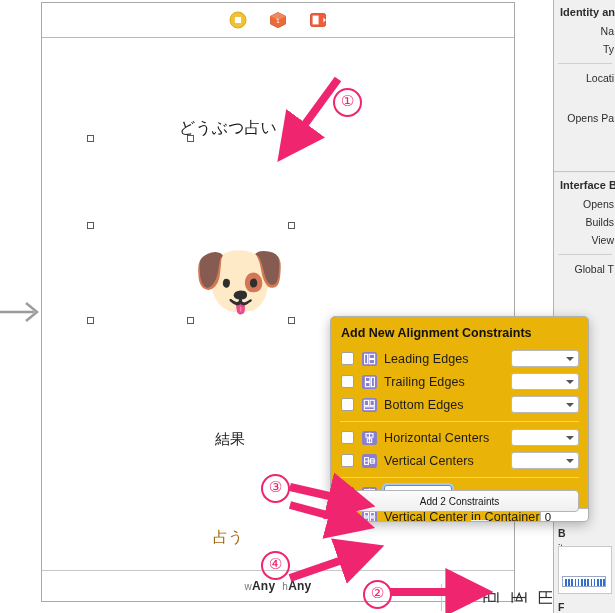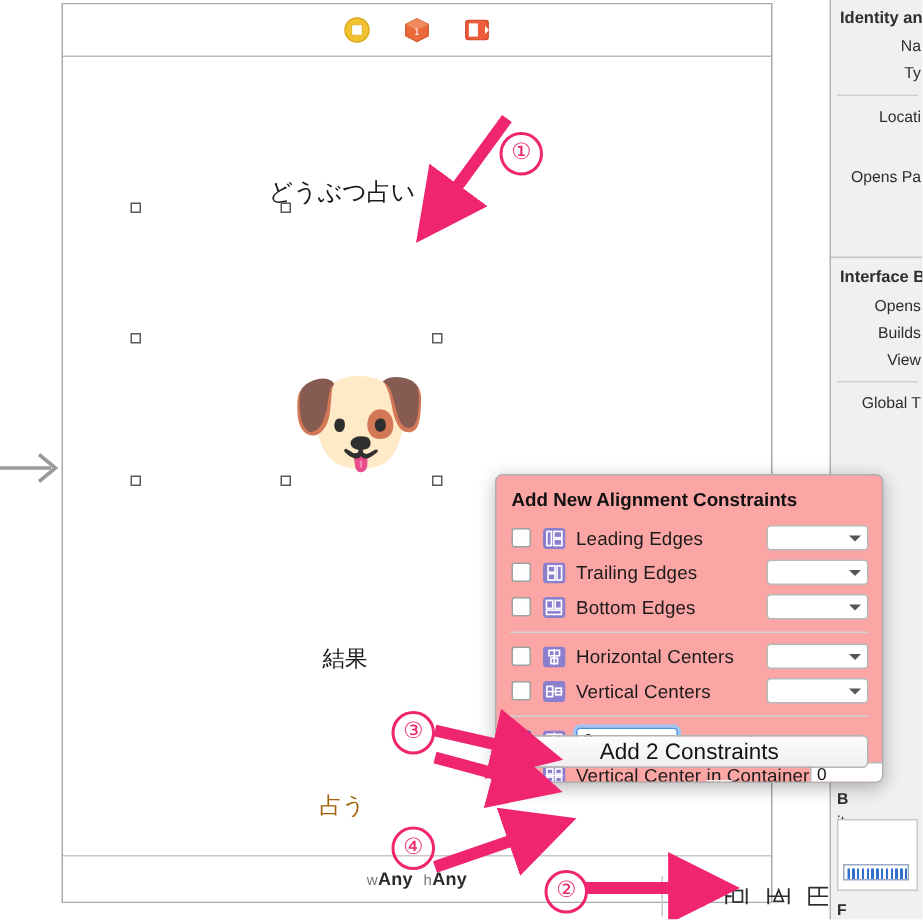--- a/index.html
+++ b/index.html
@@ -64,21 +64,21 @@
   .tail-bold{font-weight:bold;}
   #ruler-chip{position:absolute;left:8px;top:576px;width:44px;height:11px;
       border:1px solid #9aa7c4;background:#ffffff;box-sizing:border-box;}
   #ruler-chip i{position:absolute;top:2px;left:2px;width:40px;height:7px;
       background:repeating-linear-gradient(to right,#2f6fd0 0 1.6px,#ffffff 1.6px 3.2px);display:block;}
   #insp-white-card{position:absolute;left:4px;top:546px;width:54px;height:48px;background:#ffffff;border:1px solid #c9c9c9;box-sizing:border-box;}
 
   
   #popover{
     position:absolute;left:330px;top:316px;width:259px;height:206px;
-    background:#fca5a5;border:1px solid #b0b0b0;border-radius:5px;
+    background:#eab308;border:1px solid #b0b0b0;border-radius:5px;
     box-shadow:0 3px 12px rgba(0,0,0,.28);box-sizing:border-box;
     font-size:12.5px;color:#1b1b1b;overflow:hidden;
   }
   #pop-title{font-weight:bold;font-size:12.5px;color:#111;padding:9px 0 7px 10px;}
   .pop-row{display:flex;align-items:center;height:23px;padding-left:10px;position:relative;}
   .pop-cb{
     width:13px;height:13px;border:1px solid #a0a0a0;border-radius:2px;background:#fdfdfd;
     box-sizing:border-box;flex:none;margin-right:8px;position:relative;
   }
   .pop-cb.checked{background:linear-gradient(#4a9bf5,#1b7de8);border-color:#1668c6;}
@@ -95,21 +95,21 @@
   }
   .pop-select:after{
     content:"";position:absolute;right:4px;top:6px;border-left:4px solid transparent;
     border-right:4px solid transparent;border-top:4.5px solid #555;
   }
   .pop-select.focus{outline:2px solid #9dc8f5;border-color:#4b92e0;}
   .pop-sep{height:1px;background:#d2d2d2;margin:5px 9px 4px 9px;}
   #add-btn{
     position:absolute;left:9px;right:9px;bottom:9px;height:20px;
     background:linear-gradient(#fcfcfc,#efefef);border:1px solid #b4b4b4;border-radius:4px;
-    display:flex;align-items:center;justify-content:center;font-size:15px;color:#141414;
+    display:flex;align-items:center;justify-content:center;font-size:10px;color:#141414;
   }
   #pop-tail{
     position:absolute;left:140px;bottom:-9px;width:18px;height:10px;overflow:hidden;
   }
   #pop-tail:before{
     content:"";position:absolute;left:0;top:-9px;width:14px;height:14px;background:#f0f0f0;
     border:1px solid #b0b0b0;transform:rotate(45deg);transform-origin:center;
   }
 
   

